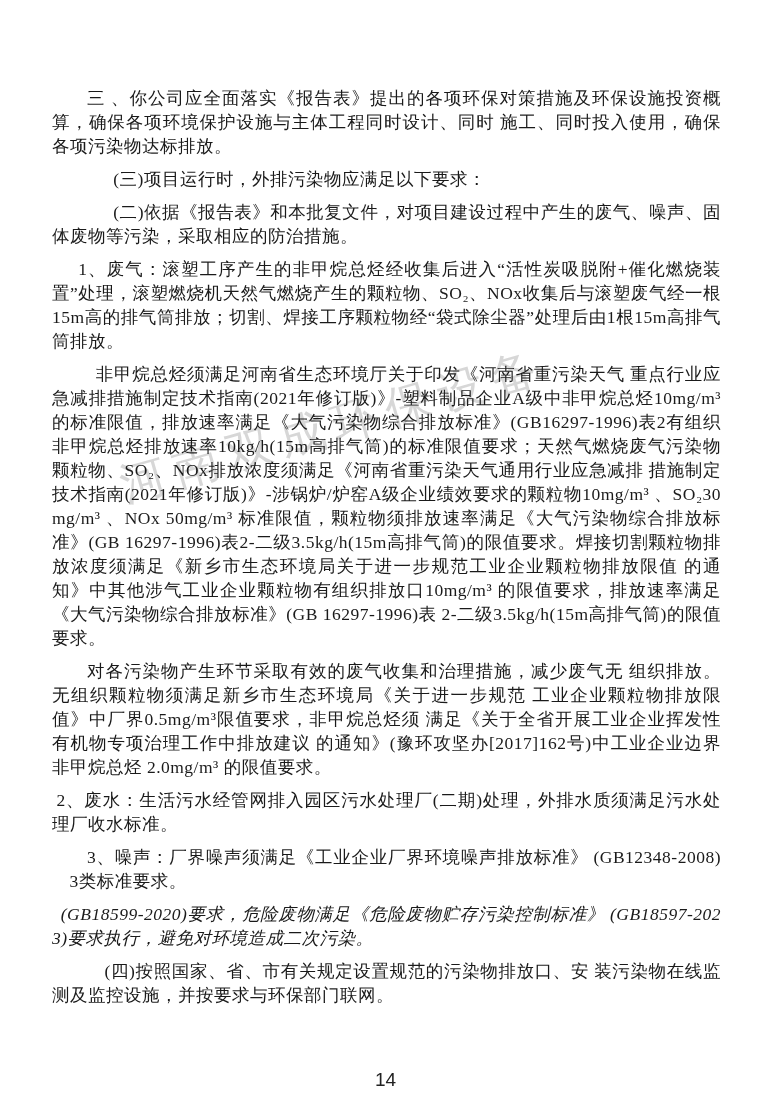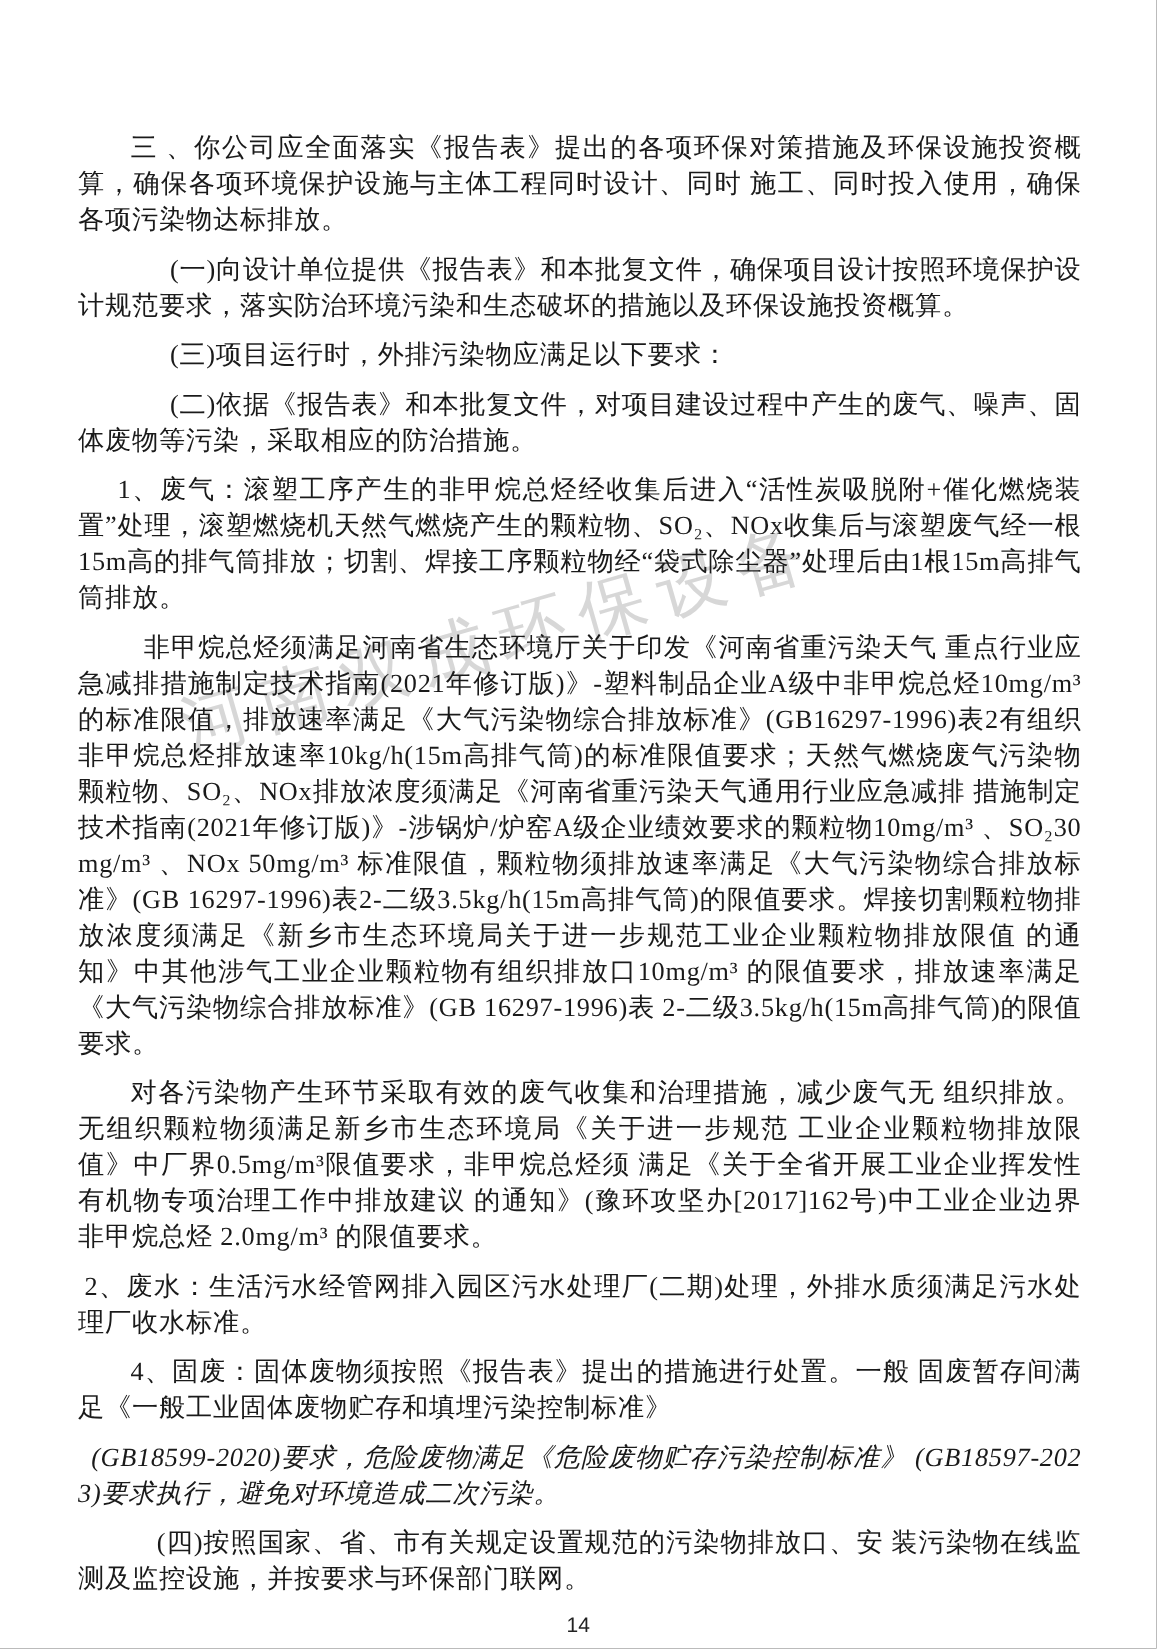--- a/index.html
+++ b/index.html
@@ -50,42 +50,41 @@
     font-family: "Liberation Serif", "DejaVu Serif", serif;
     pointer-events: none;
     user-select: none;
   }
   .page-number {
     position: absolute;
     bottom: 8px;
     left: 0;
     width: 100%;
     text-align: center;
-    font-size: 14px;
+    font-size: 19px;
     color: #222;
     z-index: 2;
     font-family: "Liberation Sans", sans-serif;
   }
 </style>
 </head>
 <body>
 
 <div class="page">
 
   <div class="watermark">河南双成环保设备</div>
 
   <div class="content">
     <p class="para ind-2">三 、你公司应全面落实《报告表》提出的各项环保对策措施及环保设施投资概算，确保各项环境保护设施与主体工程同时设计、同时 施工、同时投入使用，确保各项污染物达标排放。</p>
-    <p class="para ind-35">(一)向设计单位提供《报告表》和本批复文件，确保项目设计按照环境保护设计规范要求，落实防治环境污染和生态破坏的措施以及环保设施投资概算。</p>
     <p class="para ind-35">(三)项目运行时，外排污染物应满足以下要求：</p>
     <p class="para ind-35">(二)依据《报告表》和本批复文件，对项目建设过程中产生的废气、噪声、固体废物等污染，采取相应的防治措施。</p>
     <p class="para ind-15">1、废气：滚塑工序产生的非甲烷总烃经收集后进入“活性炭吸脱附+催化燃烧装置”处理，滚塑燃烧机天然气燃烧产生的颗粒物、SO₂、NOx收集后与滚塑废气经一根15m高的排气筒排放；切割、焊接工序颗粒物经“袋式除尘器”处理后由1根15m高排气筒排放。</p>
     <p class="para ind-25">非甲烷总烃须满足河南省生态环境厅关于印发《河南省重污染天气 重点行业应急减排措施制定技术指南(2021年修订版)》-塑料制品企业A级中非甲烷总烃10mg/m³的标准限值，排放速率满足《大气污染物综合排放标准》(GB16297-1996)表2有组织非甲烷总烃排放速率10kg/h(15m高排气筒)的标准限值要求；天然气燃烧废气污染物颗粒物、SO₂、NOx排放浓度须满足《河南省重污染天气通用行业应急减排 措施制定技术指南(2021年修订版)》-涉锅炉/炉窑A级企业绩效要求的颗粒物10mg/m³ 、SO₂30mg/m³ 、NOx 50mg/m³ 标准限值，颗粒物须排放速率满足《大气污染物综合排放标准》(GB 16297-1996)表2-二级3.5kg/h(15m高排气筒)的限值要求。焊接切割颗粒物排放浓度须满足《新乡市生态环境局关于进一步规范工业企业颗粒物排放限值 的通知》中其他涉气工业企业颗粒物有组织排放口10mg/m³ 的限值要求，排放速率满足《大气污染物综合排放标准》(GB 16297-1996)表 2-二级3.5kg/h(15m高排气筒)的限值要求。</p>
     <p class="para ind-2">对各污染物产生环节采取有效的废气收集和治理措施，减少废气无 组织排放。无组织颗粒物须满足新乡市生态环境局《关于进一步规范 工业企业颗粒物排放限值》中厂界0.5mg/m³限值要求，非甲烷总烃须 满足《关于全省开展工业企业挥发性有机物专项治理工作中排放建议 的通知》(豫环攻坚办[2017]162号)中工业企业边界非甲烷总烃 2.0mg/m³ 的限值要求。</p>
     <p class="para ind-02">2、废水：生活污水经管网排入园区污水处理厂(二期)处理，外排水质须满足污水处理厂收水标准。</p>
-    <p class="para ind-2">4、固废：固体废物须按照《报告表》提出的措施进行处置。一般 固废暂存间满足《一般工业固体废物贮存和填埋污染控制标准》</p>
+    <p class="para ind-1h">3、噪声：厂界噪声须满足《工业企业厂界环境噪声排放标准》 (GB12348-2008)3类标准要求。</p>
     <p class="para ind-05">(GB18599-2020)要求，危险废物满足《危险废物贮存污染控制标准》 (GB18597-2023)要求执行，避免对环境造成二次污染。</p>
     <p class="para ind-3">(四)按照国家、省、市有关规定设置规范的污染物排放口、安 装污染物在线监测及监控设施，并按要求与环保部门联网。</p>
 
   </div>
 
   <div class="page-number">14</div>
 </div>
 
 </body></html>

